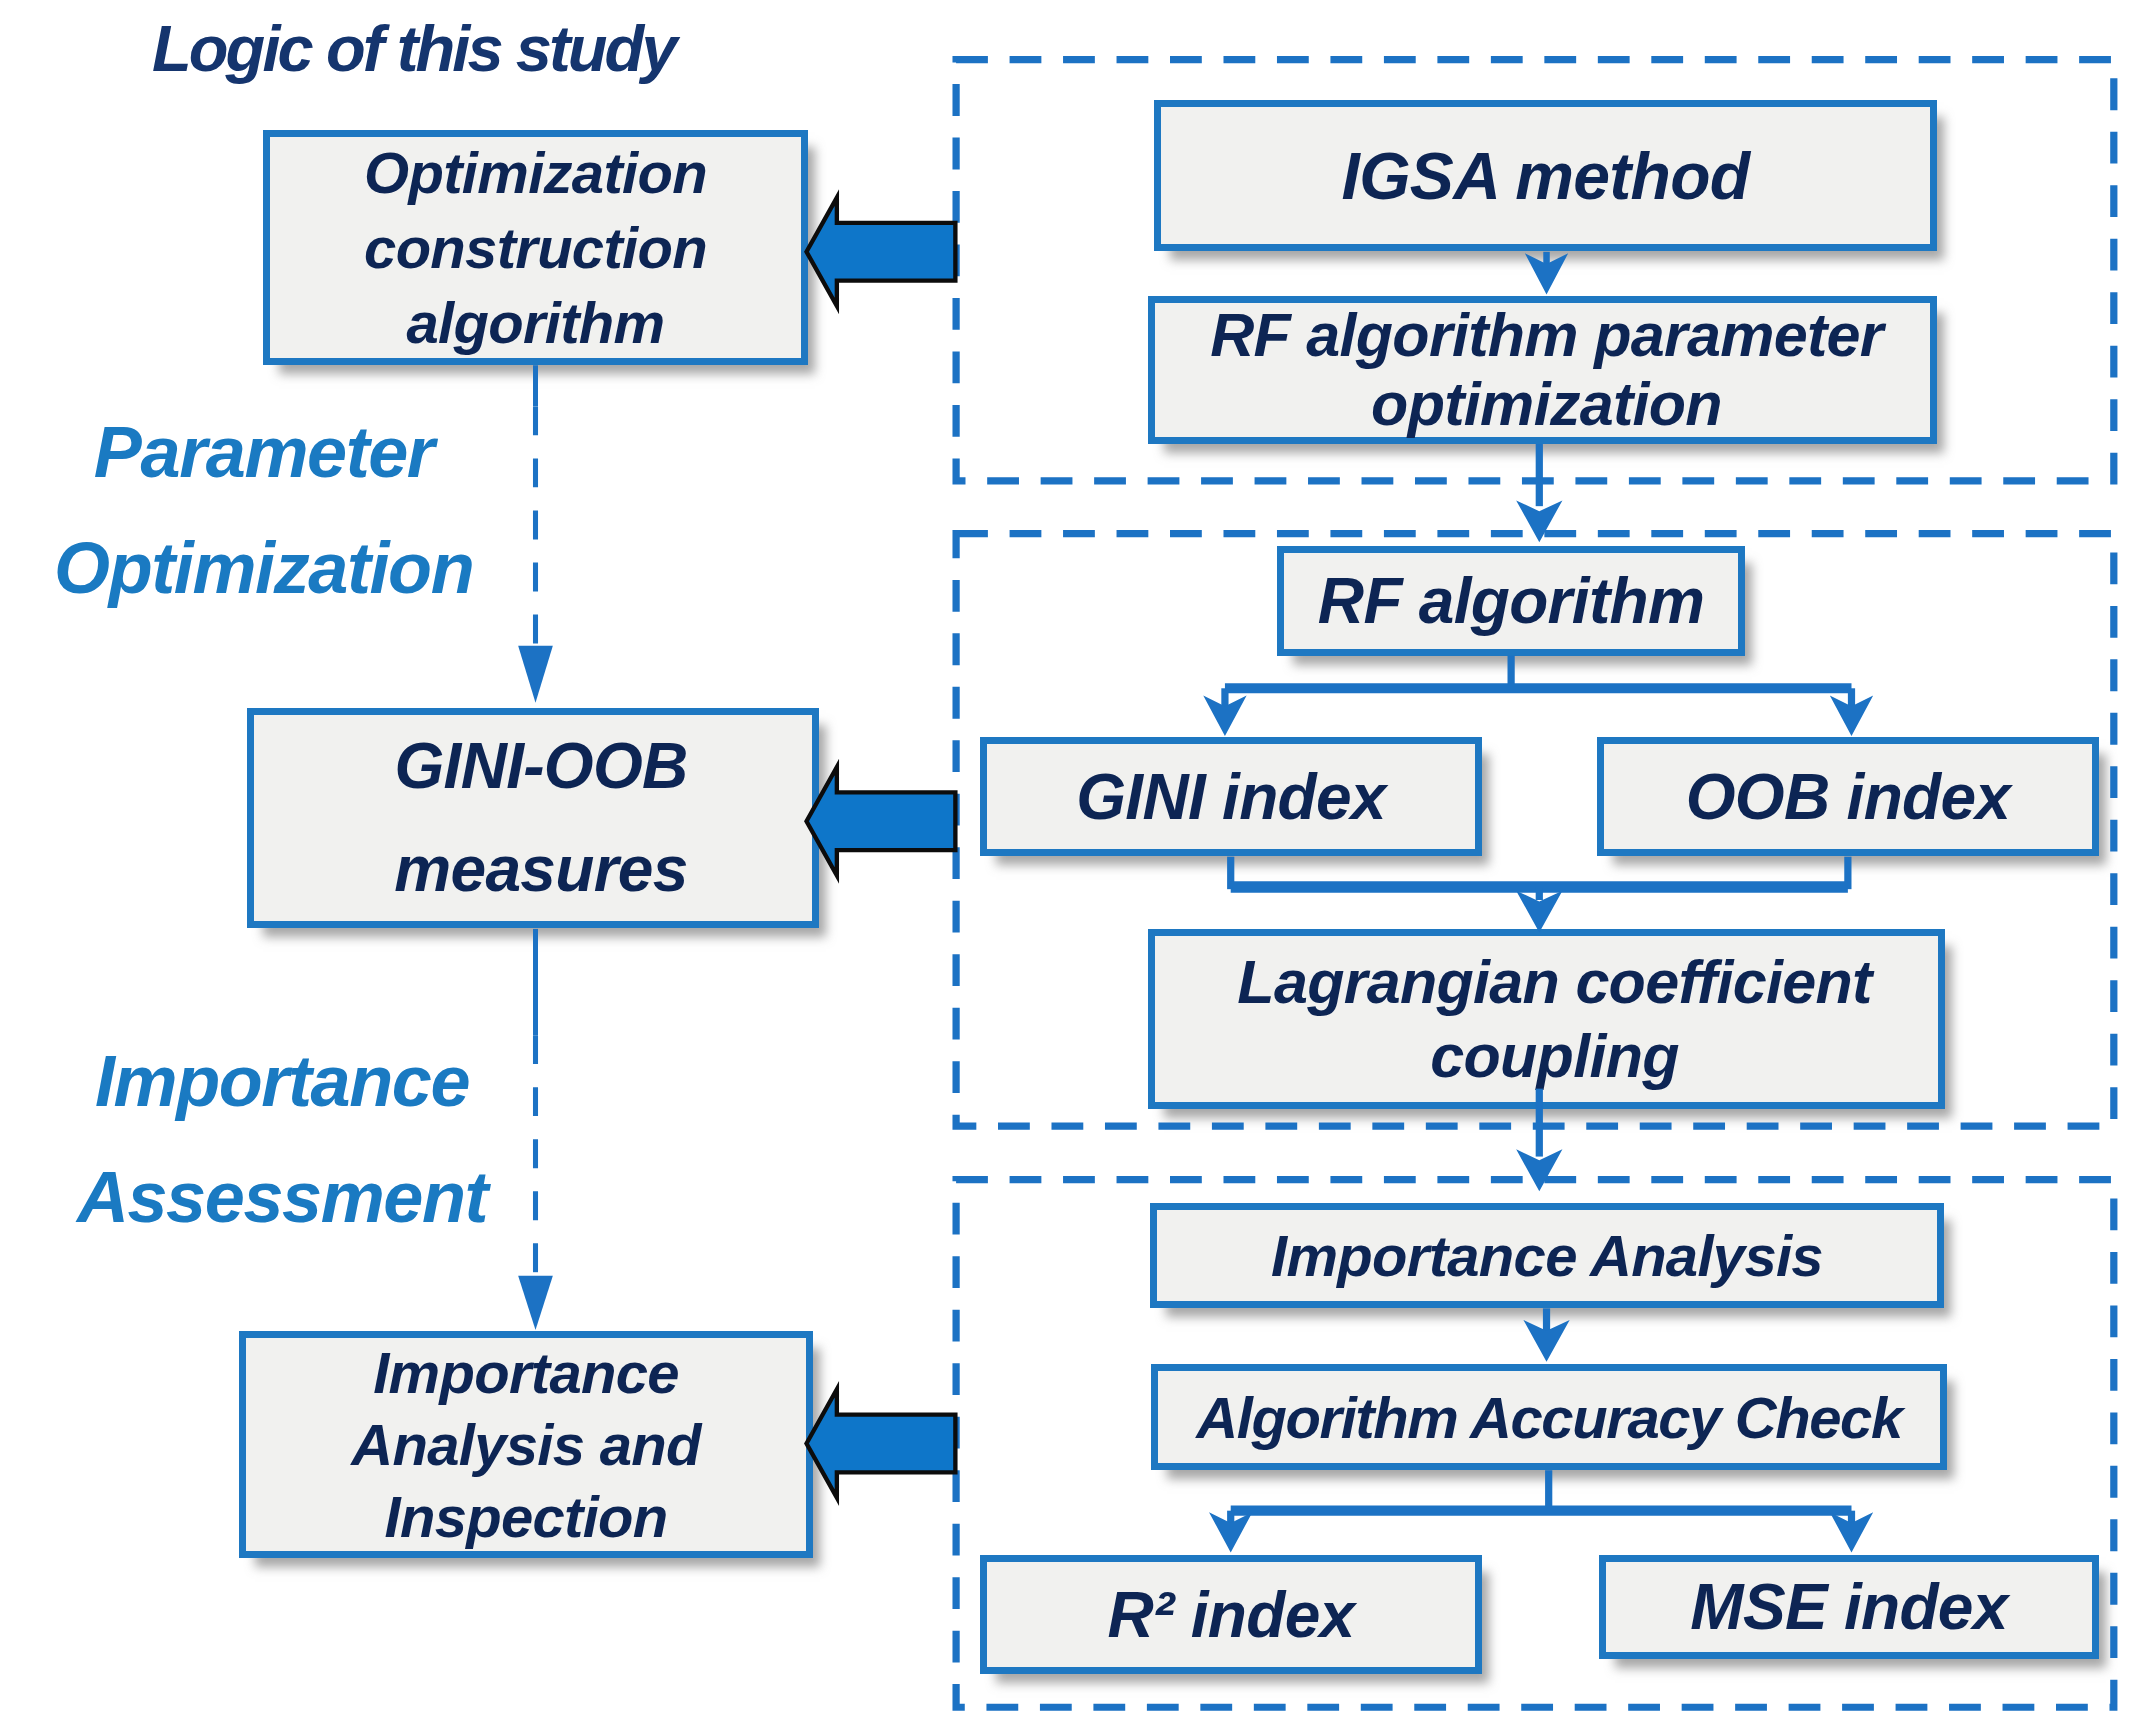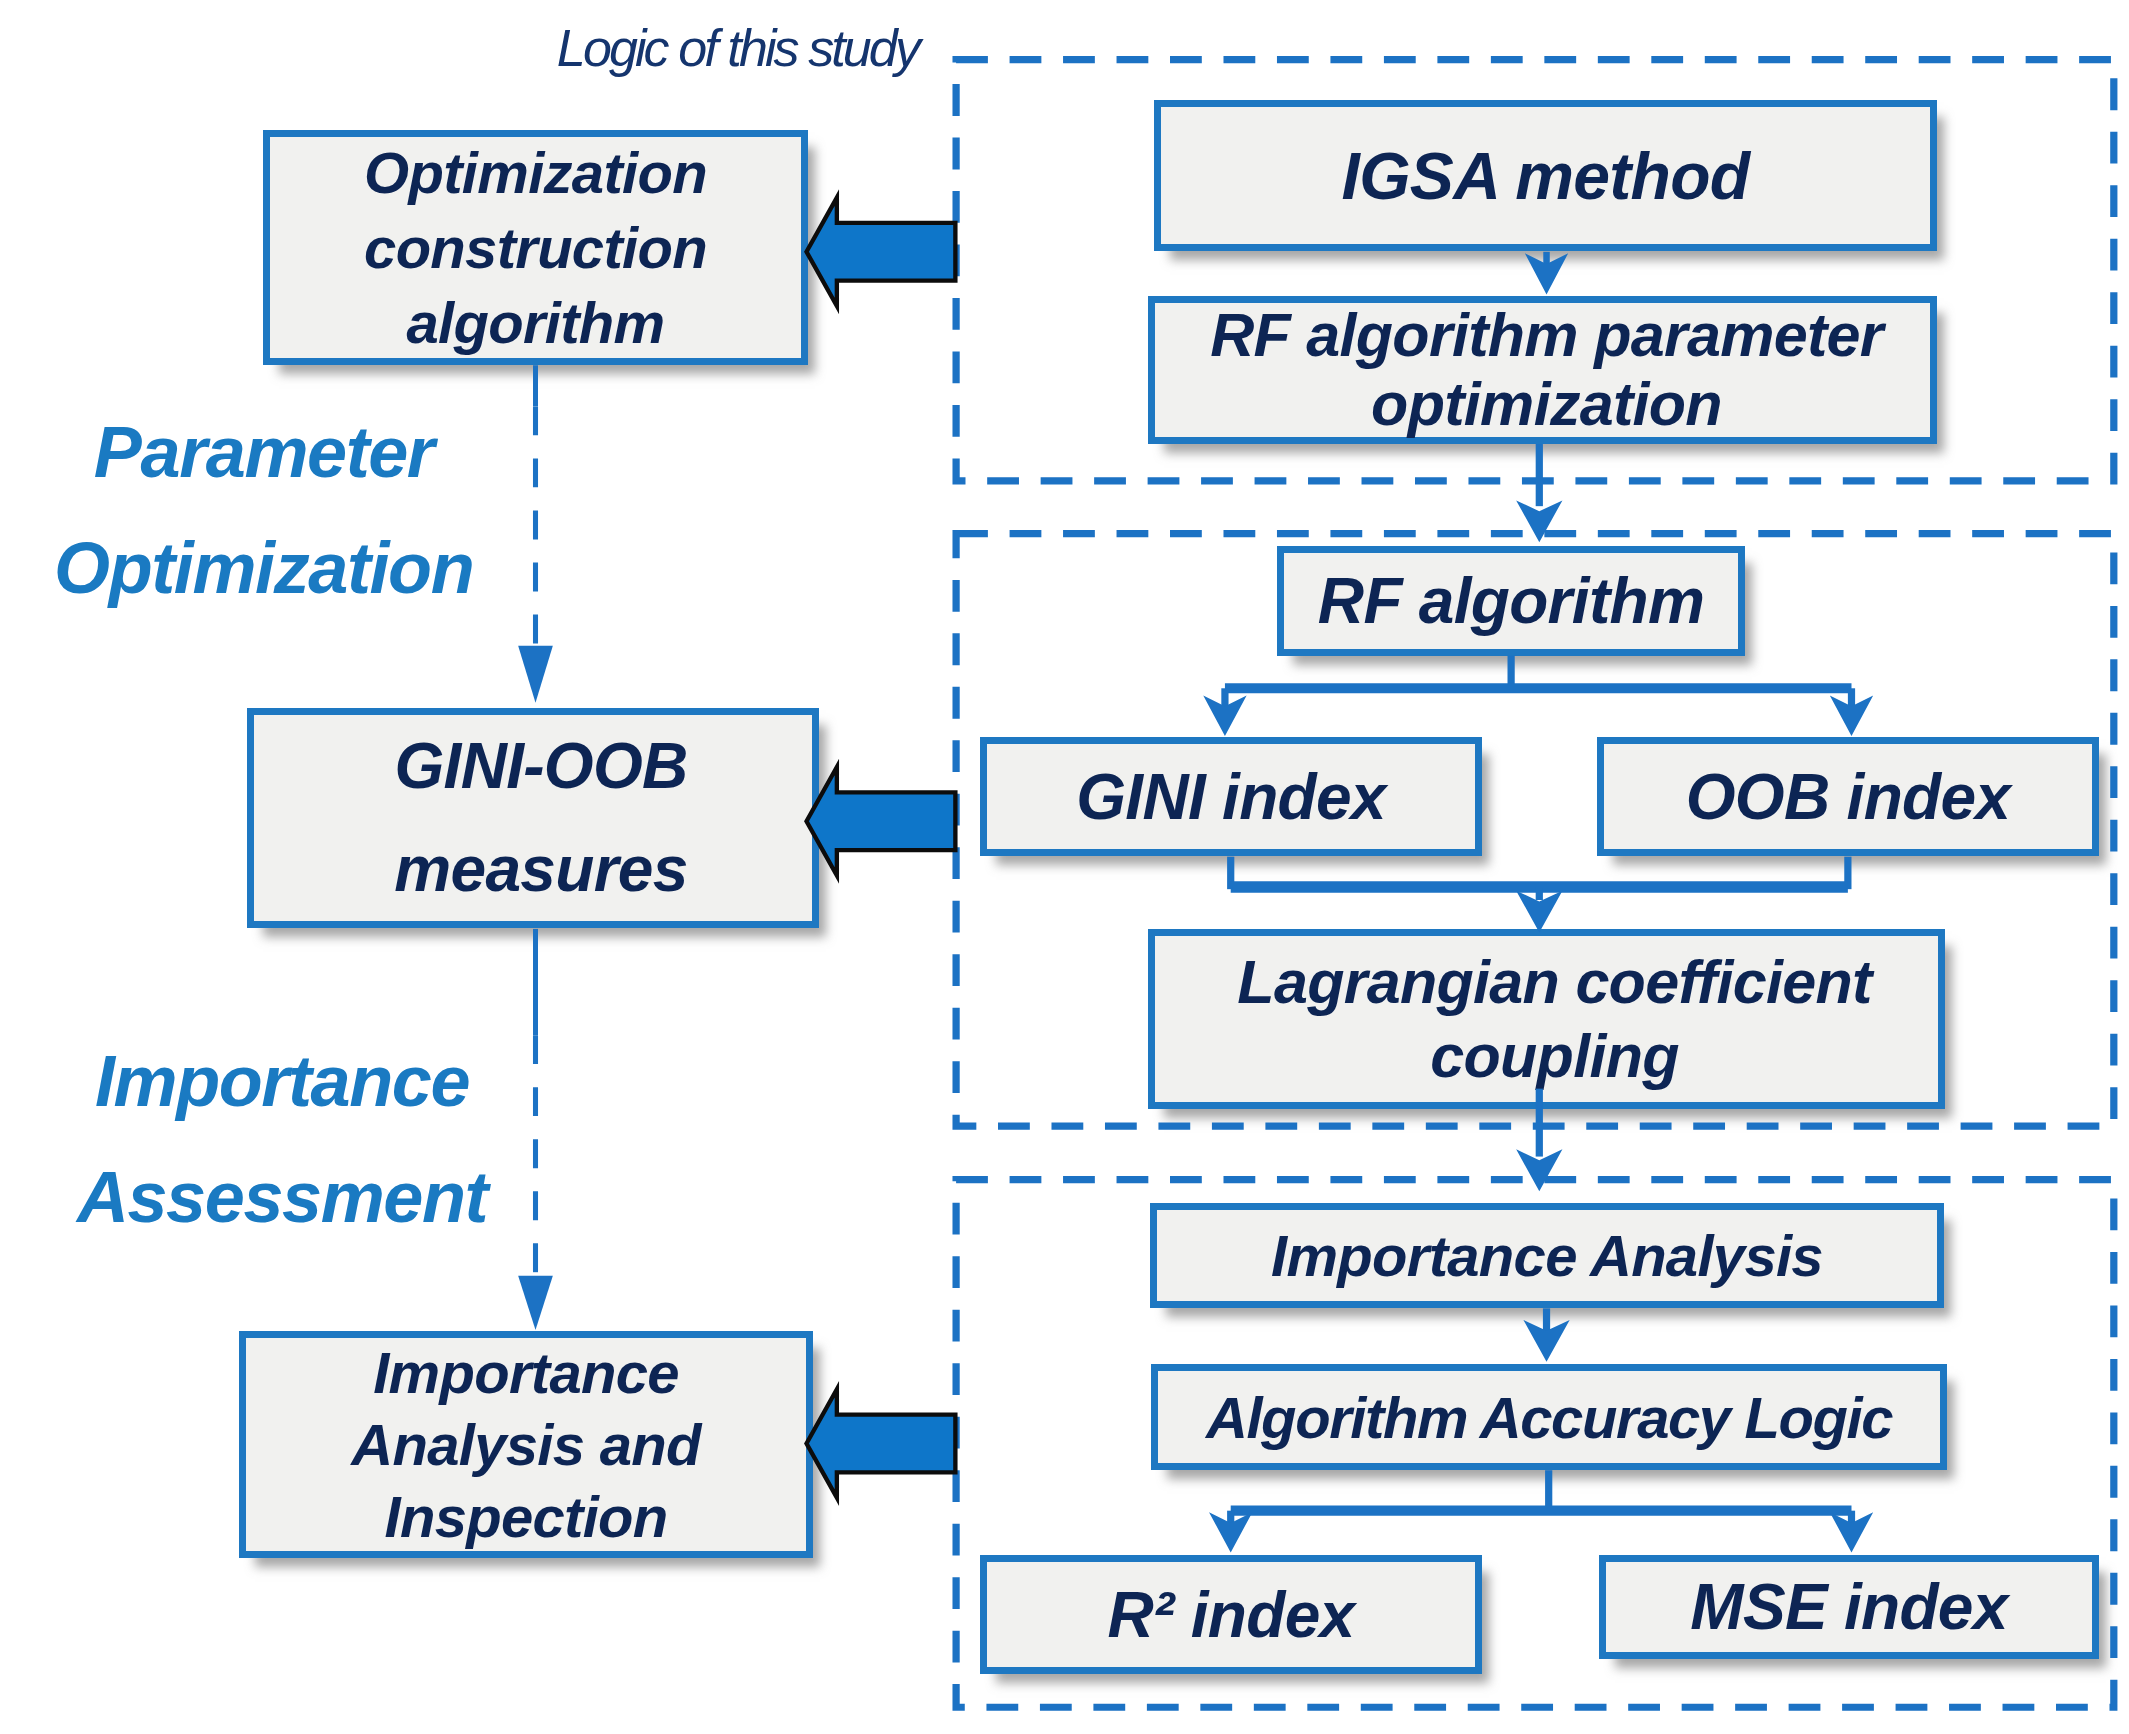--- a/index.html
+++ b/index.html
@@ -18,24 +18,24 @@
   .canvas{
     position:relative;
     width:2129px;height:1735px;
     background:var(--c-canvas_bg);
     overflow:hidden;
     font-family:"Liberation Sans","DejaVu Sans",sans-serif;
   }
   .title{
     position:absolute;
     left:152px;top:1.4px;width:766px;
-    font-size:52px;line-height:95px;
-    font-weight:normal;font-style:italic;
+    font-size:65px;line-height:95px;
+    font-weight:bold;font-style:italic;
     letter-spacing:-2.9px;
-    text-align:right;
+    text-align:left;
     color:var(--c-title_navy);
   }
   .sidelabel{
     position:absolute;
     font-weight:bold;font-style:italic;
     color:var(--c-label_blue);
     text-align:center;
     font-size:72px;line-height:116px;
     letter-spacing:-1.4px;
   }
@@ -171,21 +171,21 @@
   <div class="node" style="left:1148px;top:929px;width:797px;height:180px;font-size:61px;line-height:74px;padding-left:16px;">
     <span>Lagrangian coefficient</span>
     <span>coupling</span>
   </div>
 
   <div class="node" style="left:1150px;top:1203px;width:794px;height:105px;font-size:58px;">
     <span>Importance Analysis</span>
   </div>
 
   <div class="node" style="left:1151px;top:1364px;width:796px;height:106px;font-size:58px;letter-spacing:-1.4px;">
-    <span>Algorithm Accuracy Logic</span>
+    <span>Algorithm Accuracy Check</span>
   </div>
 
   <div class="node" style="left:980px;top:1555px;width:502px;height:119px;font-size:64px;">
     <span>R² index</span>
   </div>
 
   <div class="node" style="left:1599px;top:1555px;width:500px;height:104px;font-size:64px;">
     <span>MSE index</span>
   </div>
 

